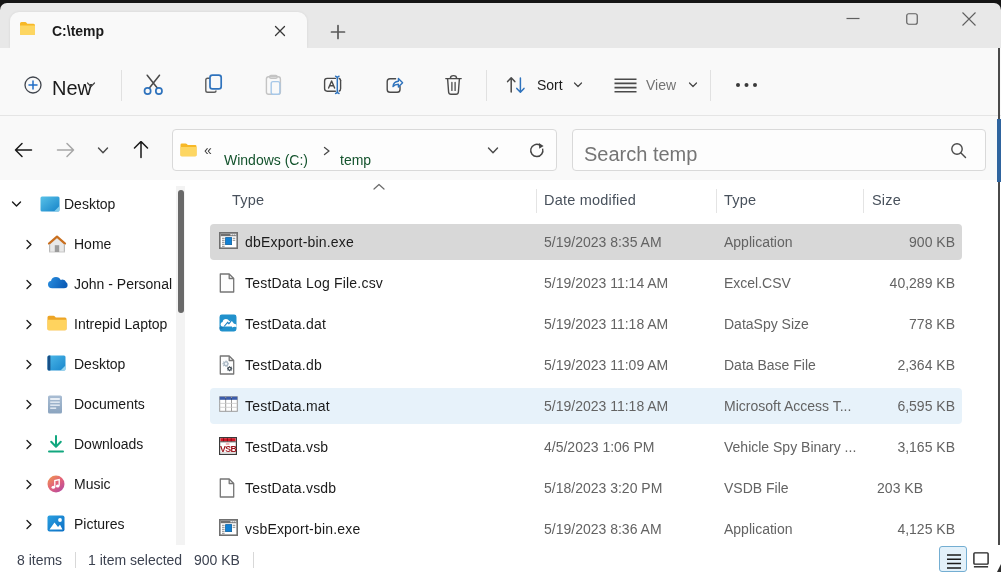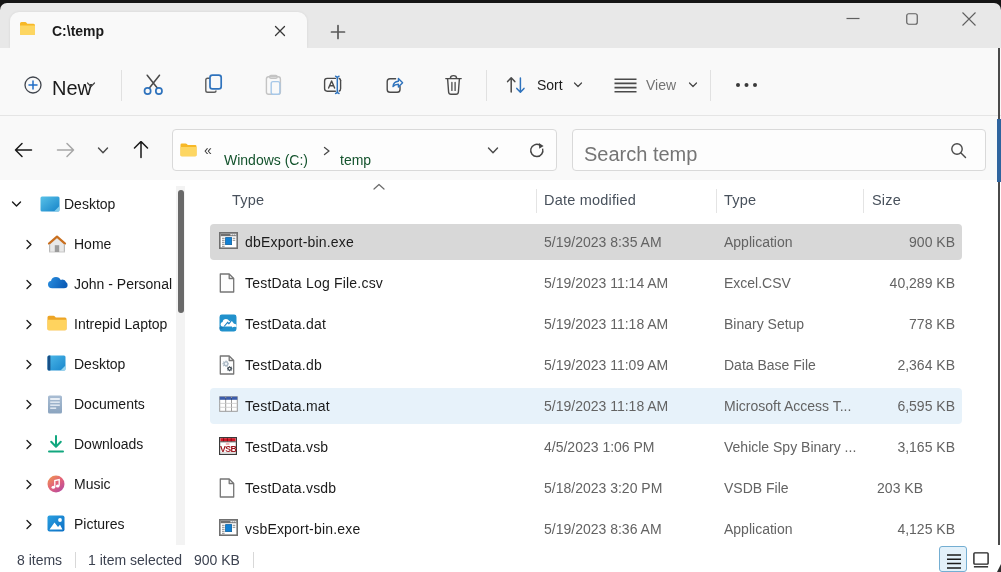--- a/index.html
+++ b/index.html
@@ -350,21 +350,21 @@
       <div class="abs row" style="top:306px;"></div>
       <span class="abs" style="left:219px;top:314px"><svg width="18" height="18" viewBox="0 0 18 18">
           <rect x="0.5" y="0.5" width="17" height="17" rx="2.4" fill="#2191cc"></rect>
           <path d="M0.5 13 L5 13 Q3 15.5 0.5 15.2 Z" fill="#1a6ea9" opacity="0.6"></path>
           <path d="M4.2 12.6 Q1.6 12.6 1.6 10.2 Q1.6 8.2 3.6 7.9 Q4 5 7 5 Q9.3 5 10.2 7 Q10.7 6.7 11.5 6.7 Q13.4 6.7 14 8.5 Q15 9 15 10.4 Q15 12.6 12.6 12.6 Z" fill="#fff"></path>
           <path d="M13 10.6 Q14.6 9.2 16.4 10 Q17.6 10.6 17.5 12.2 L17.5 13 Q15 12.2 13 13.6 Z" fill="#fff"></path>
           <path d="M5.5 12 L8.8 8.2 L9.8 9.8 L12 7.2" fill="none" stroke="#1b7fc0" stroke-width="1.1" stroke-linecap="round" stroke-linejoin="round"></path>
         </svg></span>
       <div class="abs fname" style="left:245px;top:316px">TestData.dat</div>
       <div class="abs fmeta" style="left:544px;top:316px">5/19/2023 11:18 AM</div>
-      <div class="abs fmeta" style="left:724px;top:316px">Binary Setup</div>
+      <div class="abs fmeta" style="left:724px;top:316px">DataSpy Size</div>
       <div class="abs fmeta szr" style="left:835px;top:316px">778 KB</div>
       <div class="abs row" style="top:347px;"></div>
       <span class="abs" style="left:219px;top:355px"><svg width="16" height="20" viewBox="0 0 16 20">
           <path d="M1.3 1 L10.2 1 L14.7 5.5 L14.7 19 L1.3 19 Z" fill="#fdfdfd" stroke="#757575" stroke-width="1.3" stroke-linejoin="round"></path>
           <path d="M10.2 1 L10.2 5.5 L14.7 5.5" fill="none" stroke="#757575" stroke-width="1.3" stroke-linejoin="round"></path>
           <g fill="#aab8c4">
             <path d="M6.5 5.6 L7.6 5.6 L7.6 12 L6.5 12 Z"></path>
             <path d="M3.9 7 L8.4 11.5 L9.2 10.7 L4.7 6.2 Z"></path>
             <path d="M3.4 8.2 L9.8 8.2 L9.8 9.3 L3.4 9.3 Z"></path>
             <path d="M4.7 11.5 L9.2 7 L8.4 6.2 L3.9 10.7 Z"></path>

